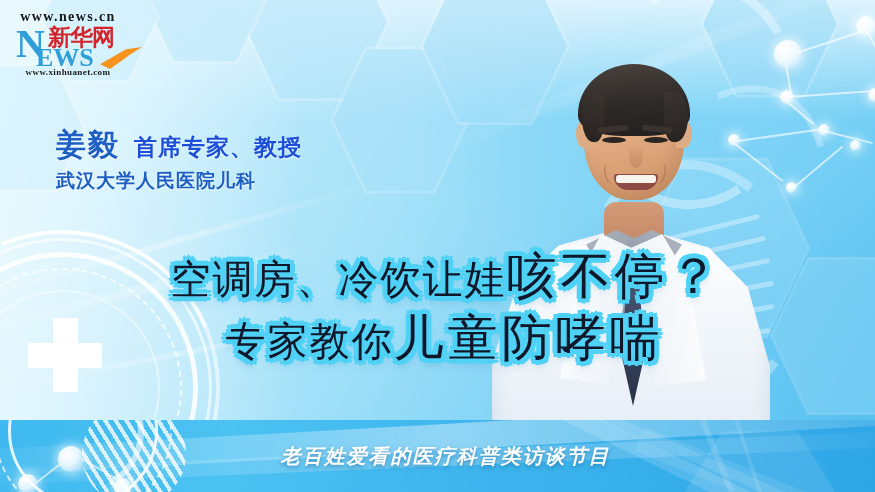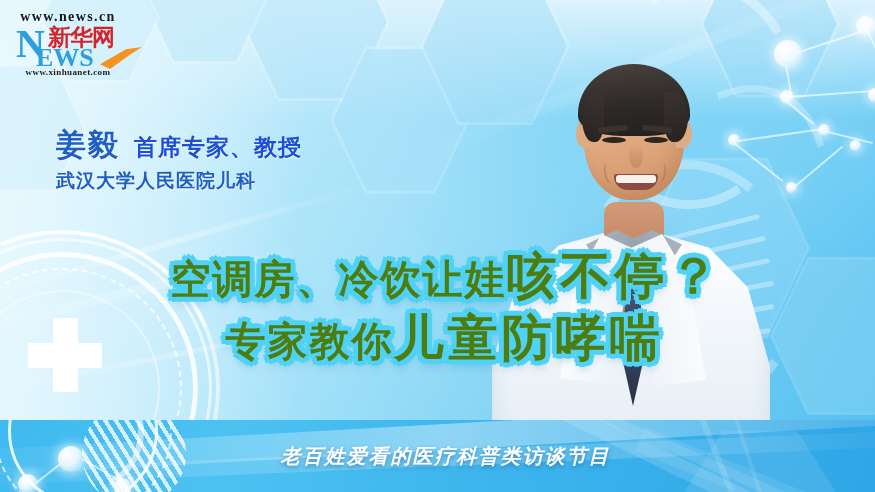--- a/index.html
+++ b/index.html
@@ -311,22 +311,22 @@
     position:absolute; left:0; top:248px; width:875px;
   }
   .hl-line{
     display:flex; align-items:baseline; justify-content:center;
     white-space:nowrap;
   }
   .hl-line.l1{ padding-left:18px; }
   .hl-line.l2{ margin-top:6px; padding-left:14px;text-align:right; }
   .hl{
     font-family:"DejaVu Sans",sans-serif;
-    font-weight:bold;
-    color:#4d7c0f;
+    font-weight:normal;
+    color:#0f172a;
     letter-spacing:2px;
     -webkit-text-stroke:0px transparent;
     text-shadow:
       -4px 0 0 #4fd2f5,  4px 0 0 #4fd2f5,
        0 -4px 0 #4fd2f5,  0 4px 0 #4fd2f5,
       -3px -3px 0 #4fd2f5, 3px -3px 0 #4fd2f5,
       -3px 3px 0 #4fd2f5,  3px 3px 0 #4fd2f5,
       -5px 0 0 #4fd2f5,  5px 0 0 #4fd2f5,
        0 -5px 0 #4fd2f5,  0 5px 0 #4fd2f5,
       -4px -4px 0 #4fd2f5, 4px -4px 0 #4fd2f5,

